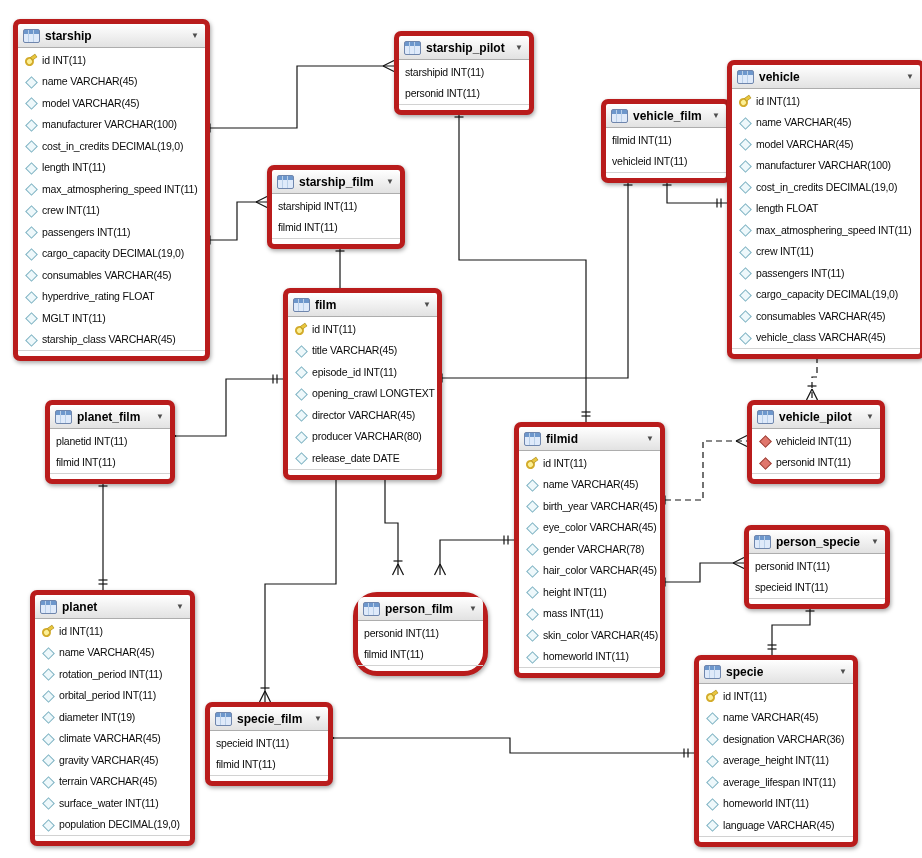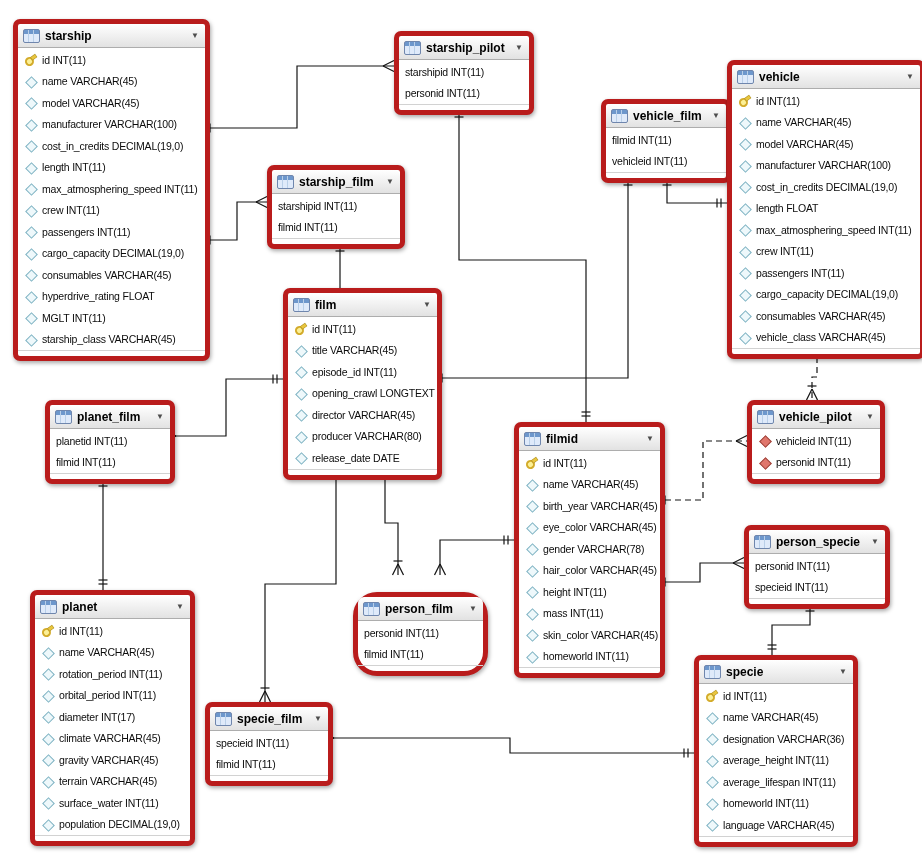--- a/index.html
+++ b/index.html
@@ -471,21 +471,21 @@
           <div class="tbl-row">
             <span class="ic ic-col"></span>
             <span class="col-text">rotation_period INT(11)</span>
           </div>
           <div class="tbl-row">
             <span class="ic ic-col"></span>
             <span class="col-text">orbital_period INT(11)</span>
           </div>
           <div class="tbl-row">
             <span class="ic ic-col"></span>
-            <span class="col-text">diameter INT(17)</span>
+            <span class="col-text">diameter INT(19)</span>
           </div>
           <div class="tbl-row">
             <span class="ic ic-col"></span>
             <span class="col-text">climate VARCHAR(45)</span>
           </div>
           <div class="tbl-row">
             <span class="ic ic-col"></span>
             <span class="col-text">gravity VARCHAR(45)</span>
           </div>
           <div class="tbl-row">

